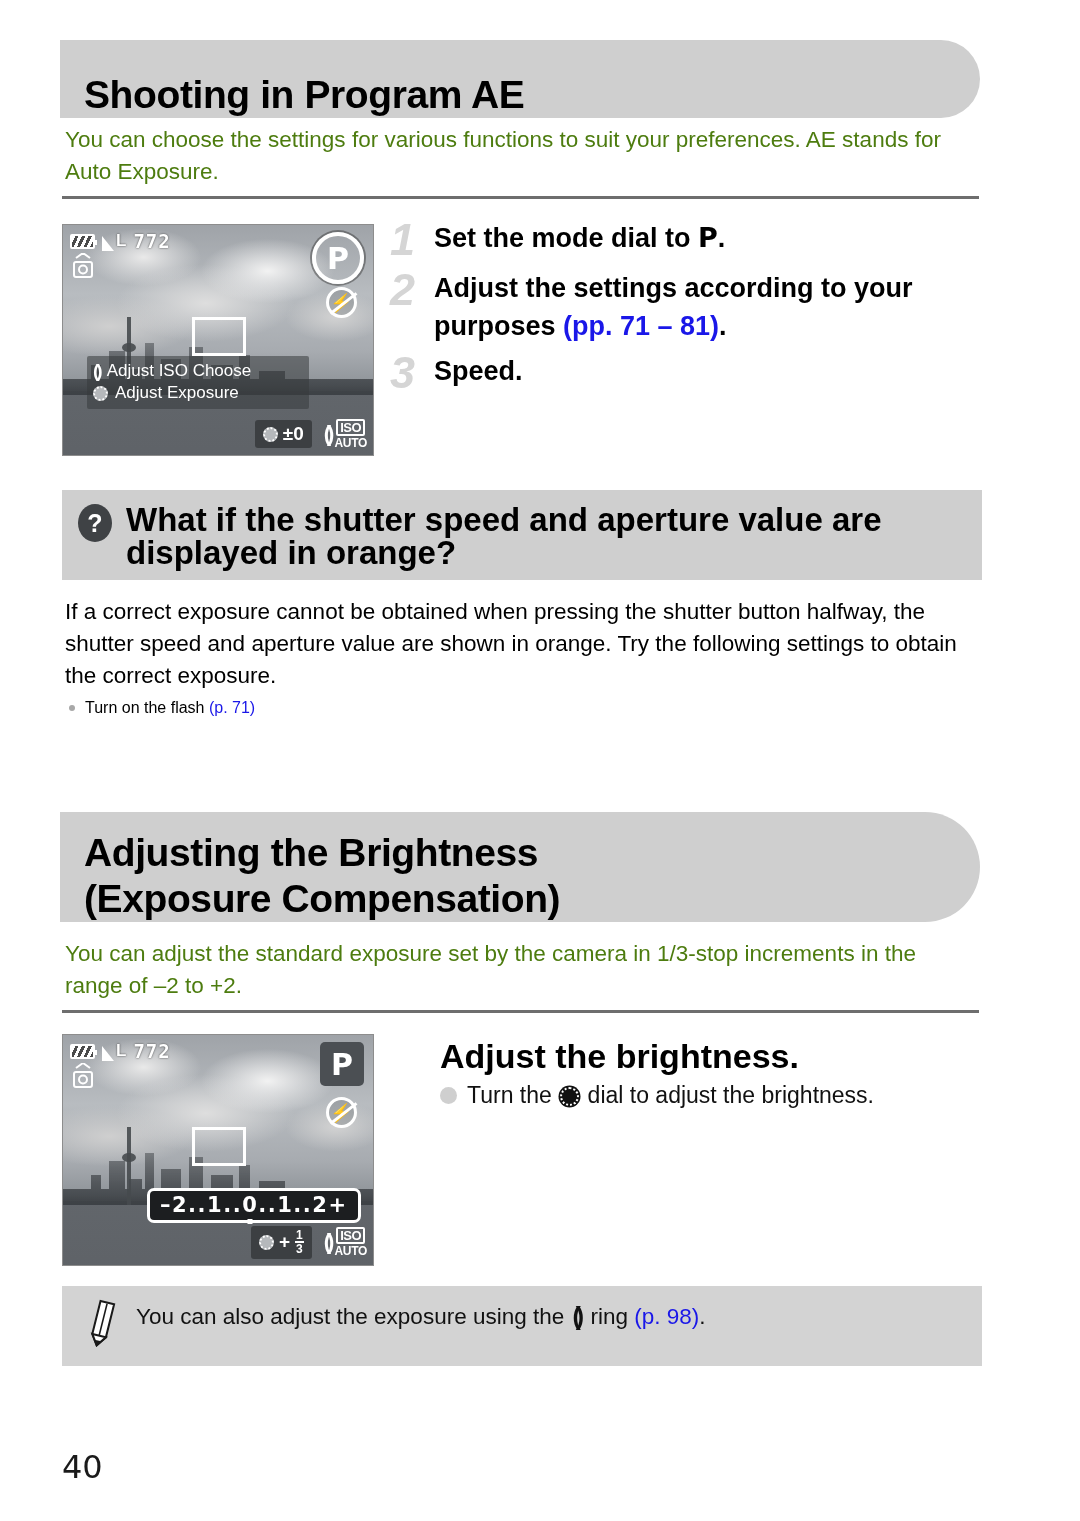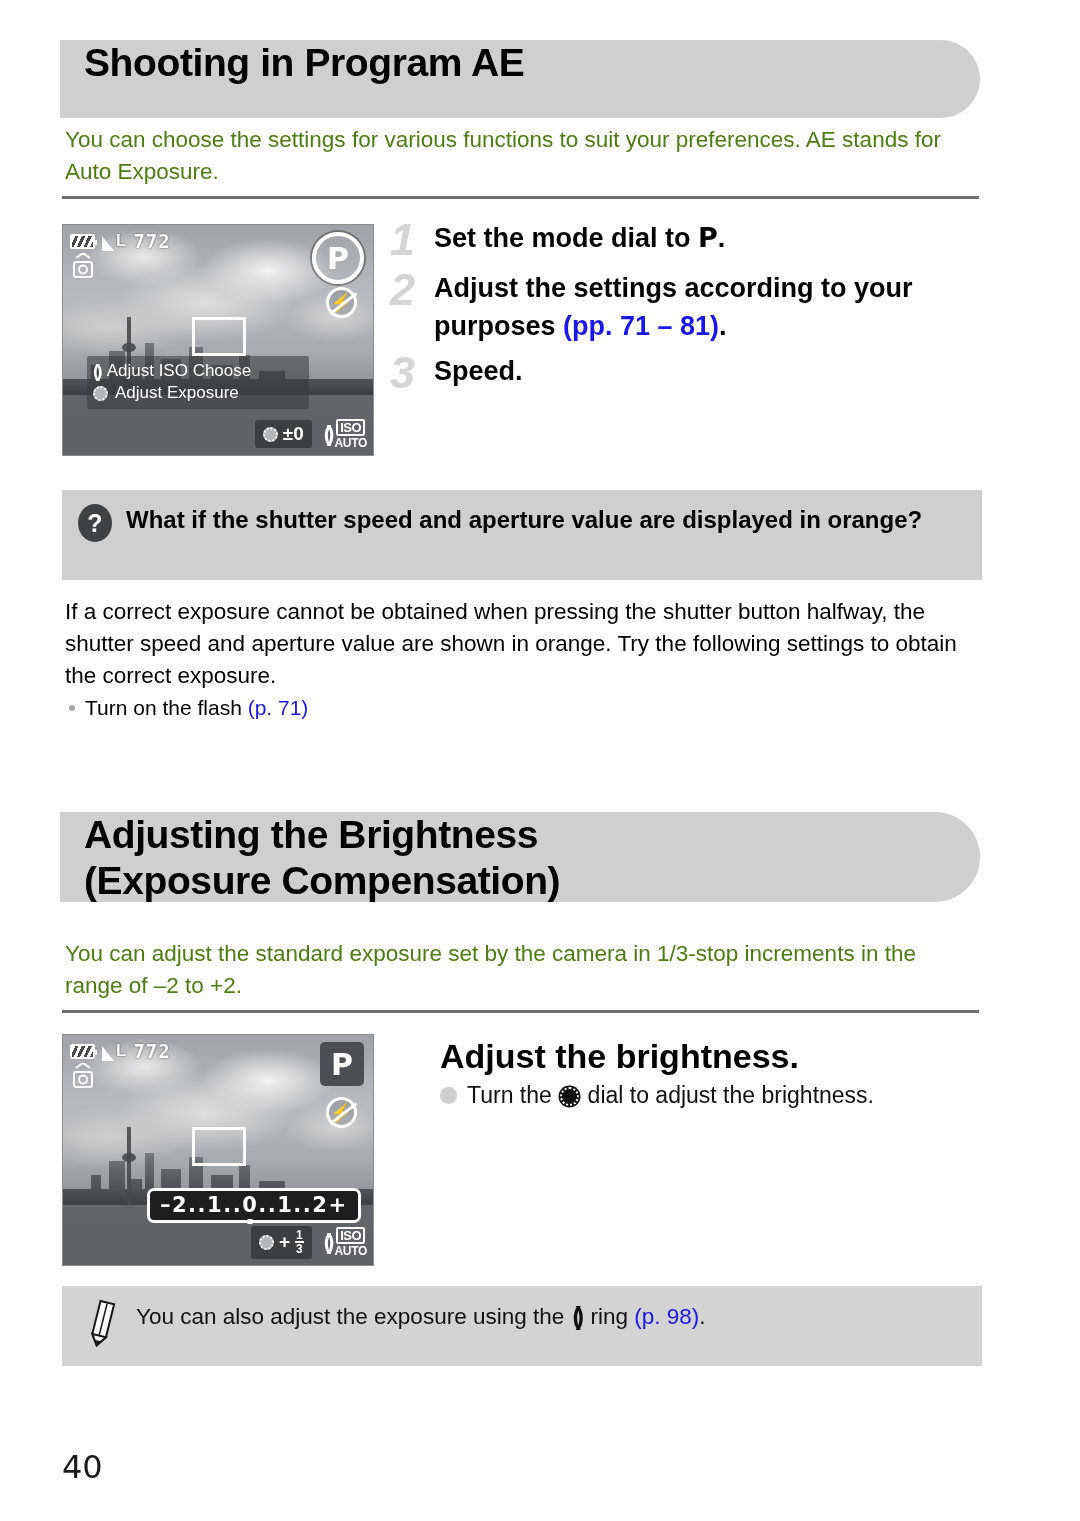--- a/index.html
+++ b/index.html
@@ -24,41 +24,41 @@
   }
 
   
   .section-header {
     position: absolute;
     left: 60px;
     background: #cfcfcf;
     border-top-right-radius: 999px;
     border-bottom-right-radius: 999px;
     display: flex;
-    align-items: flex-start;
+    align-items: flex-end;
     box-sizing: border-box;
     padding-left: 24px;
   }
   .section-header .title {
     font-weight: bold;
     font-size: 39px;
     letter-spacing: -0.4px;
     line-height: 1.18;
     color: #000;
   }
 
   #header-program-ae {
     top: 40px;
     width: 920px;
     height: 78px;
   }
   #header-brightness {
     top: 812px;
     width: 920px;
-    height: 90px;
+    height: 110px;
   }
 
   
   .body-text {
     position: absolute;
     left: 65px;
     font-size: 22.5px;
     line-height: 32px;
     color: #4d7c0f;
   }
@@ -460,21 +460,21 @@
     color: #ffffff;
     font-size: 25px;
     font-weight: bold;
     display: flex;
     align-items: center;
     justify-content: center;
     margin-right: 14px;
     margin-top: 1px;
   }
   .qa-text {
-    font-size: 24px;
+    font-size: 33px;
     font-weight: bold;
     line-height: 33px;
     color: #000;
   }
 
   
   #answer-body {
     position: absolute;
     left: 65px;
     top: 596px;
@@ -483,21 +483,21 @@
     line-height: 32px;
   }
   .bullet-list {
     margin: 0;
     padding: 0;
     list-style: none;
   }
   .bullet-list li {
     position: relative;
     padding-left: 20px;
-    font-size: 21px;
+    font-size: 16px;
     line-height: 31px;
   }
   .bullet-list li::before {
     content: "";
     position: absolute;
     left: 4px;
     top: 13px;
     width: 6px;
     height: 6px;
     border-radius: 50%;

